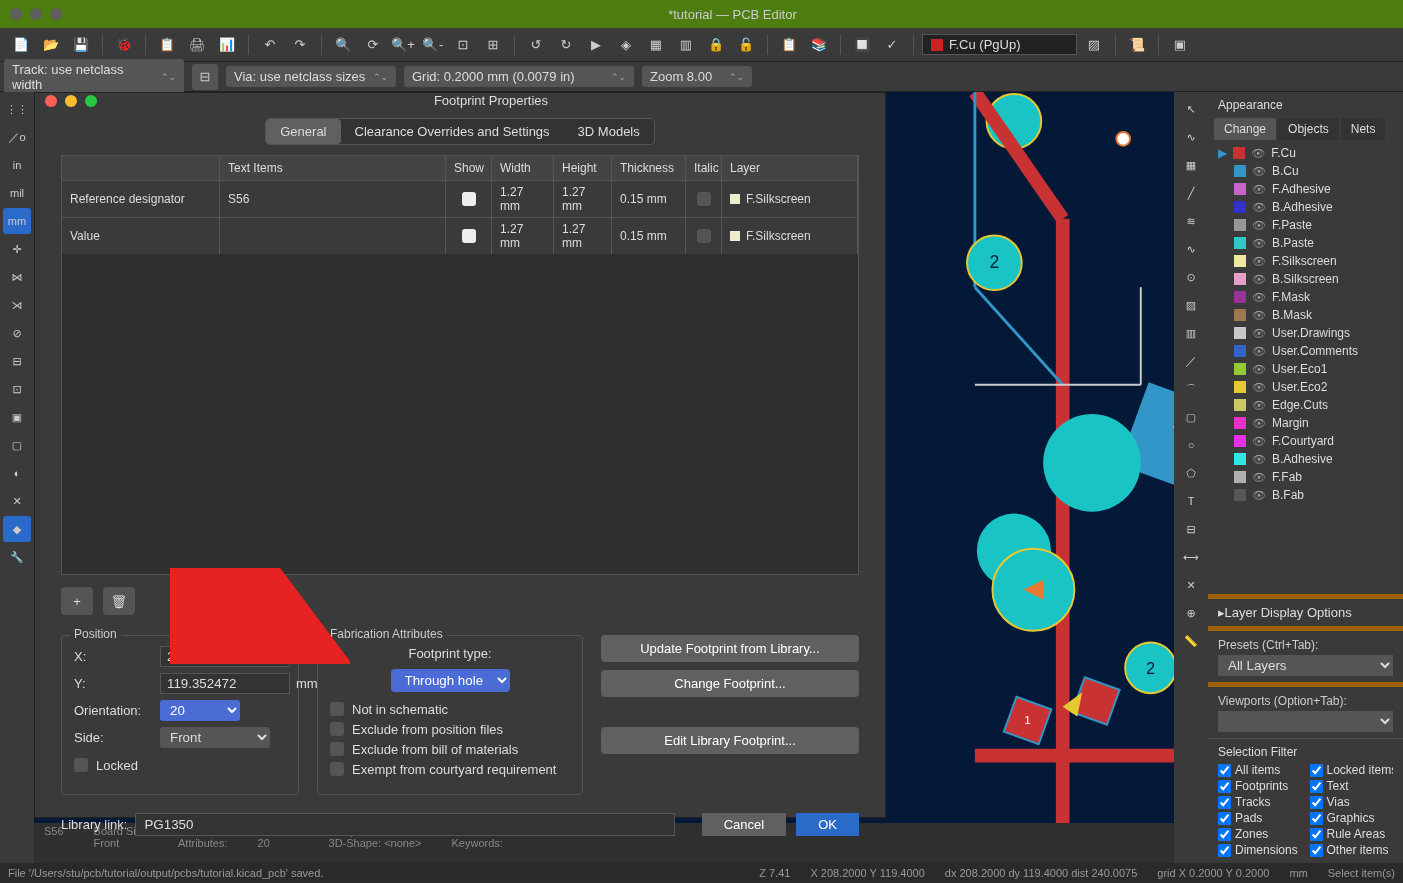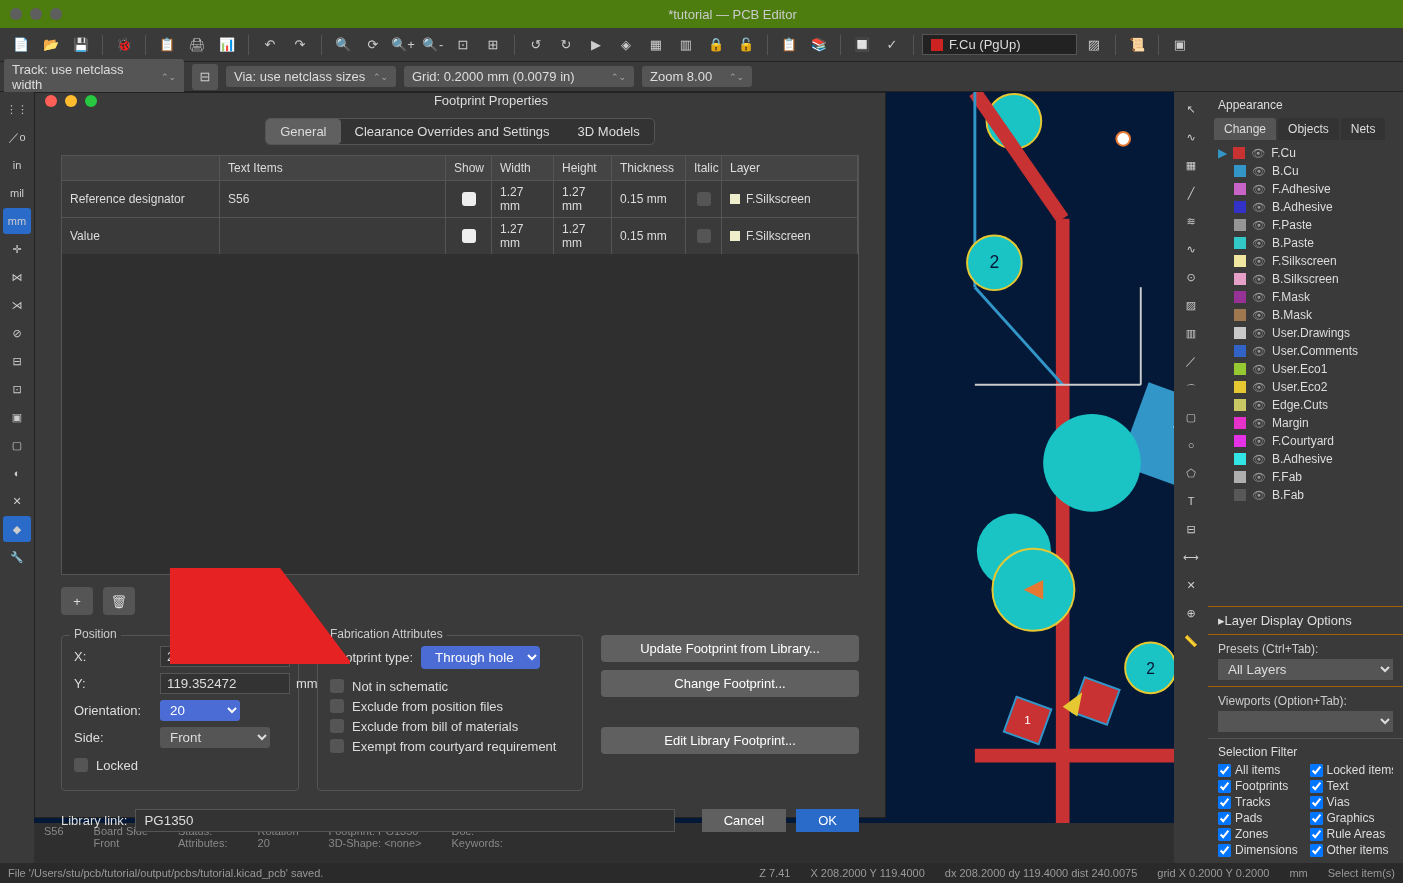--- a/index.html
+++ b/index.html
@@ -37,21 +37,21 @@
 .right-panel { width:195px; background:#3a3a3a; display:flex; flex-direction:column; }
 .rp-title { padding:6px 10px; color:#ddd; font-size:12px; }
 .rp-tabs { display:flex; padding:0 6px; gap:2px; }
 .rp-tab { padding:4px 10px; background:#333; border-radius:3px 3px 0 0; font-size:12px; cursor:pointer; }
 .rp-tab.active { background:#555; }
 .layers-list { flex:1; overflow:auto; padding:4px 6px; }
 .layer-row { display:flex; align-items:center; gap:6px; padding:2px 4px; font-size:12px; cursor:pointer; }
 .eye { color:#999; font-size:11px; }
 .sw { width:12px; height:12px; }
 
-.rp-section { padding:6px 10px; border-top:1px solid #a16207; }
+.rp-section { padding:6px 10px; border-top:5px solid #a16207; }
 .rp-section label { font-size:12px; color:#ccc; }
 .rp-select { width:100%; background:#555; color:#ddd; padding:2px 6px; border:none; margin-top:3px; border-radius:0; }
 
 .sel-filter { padding:6px 10px; border-top:1px solid #555; }
 .sf-title { font-size:12px; margin-bottom:4px; }
 .sf-grid { display:grid; grid-template-columns:1fr 1fr; gap:2px 8px; }
 .sf-item { display:flex; align-items:center; gap:4px; font-size:12px; white-space:nowrap; overflow:hidden; }
 
 
 .statusbar { height:20px; background:#2a2a2a; display:flex; align-items:center; padding:0 8px; font-size:11px; color:#999; gap:20px; }
@@ -87,21 +87,21 @@
 
 .dlg-lower { display:flex; padding:8px 26px; gap:18px; }
 .fieldset { border:1px solid #555; border-radius:4px; padding:10px 12px 12px; position:relative; }
 .fieldset>.legend { position:absolute; top:-9px; left:8px; background:#3a3a3a; padding:0 4px; font-size:12px; color:#ccc; }
 .pos-grid { display:grid; grid-template-columns:80px 1fr 30px; gap:6px 6px; align-items:center; font-size:13px; }
 .txt-in { background:#333; border:1px solid #555; color:#ddd; padding:2px 6px; width:130px; }
 .sel-in { background:#4a6cd4; color:#fff; padding:2px 6px; border:none; border-radius:3px; width:80px; }
 .sel-in2 { background:#555; color:#ddd; padding:2px 6px; border:none; border-radius:3px; width:110px; }
 
 .fab-col { flex:1; }
-.fab-row { display:flex; align-items:center; gap:8px; margin-bottom:10px; }
+.fab-row { display:flex; align-items:center; gap:8px; margin-bottom:10px;flex-direction:column; }
 .fab-sel { background:#4a6cd4; color:#fff; padding:3px 10px; border:none; border-radius:4px; }
 .chk-row { display:flex; align-items:flex-start; gap:8px; margin:5px 0; font-size:13px; }
 .chk-box { width:14px; height:14px; background:#555; border-radius:3px; }
 
 .action-col { width:258px; display:flex; flex-direction:column; gap:8px; }
 .act-btn { background:#606060; color:#fff; padding:6px; border-radius:4px; text-align:center; cursor:pointer; font-size:13px; }
 
 .dlg-foot { display:flex; align-items:flex-start; padding:10px 26px; gap:10px; }
 .lib-link { display:flex; align-items:center; gap:8px; }
 .lib-link input { background:#333; border:1px solid #555; color:#ddd; padding:3px 8px; width:540px; }

